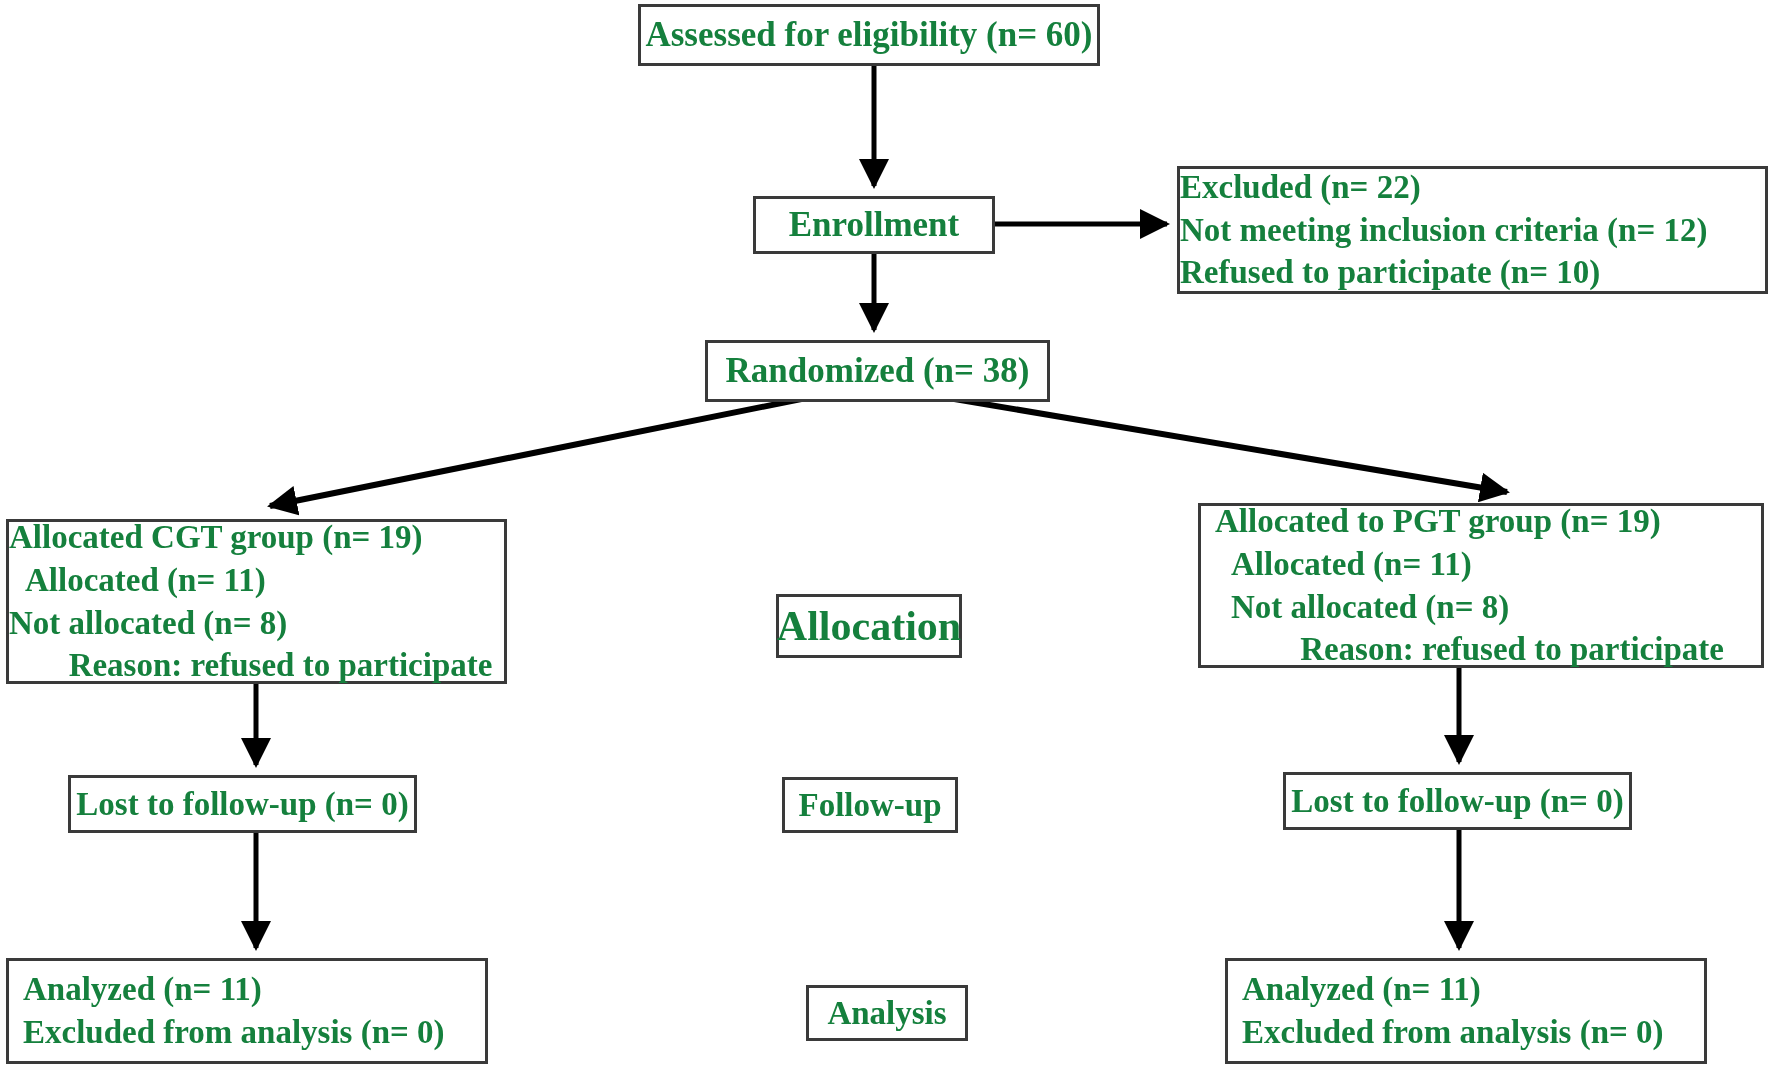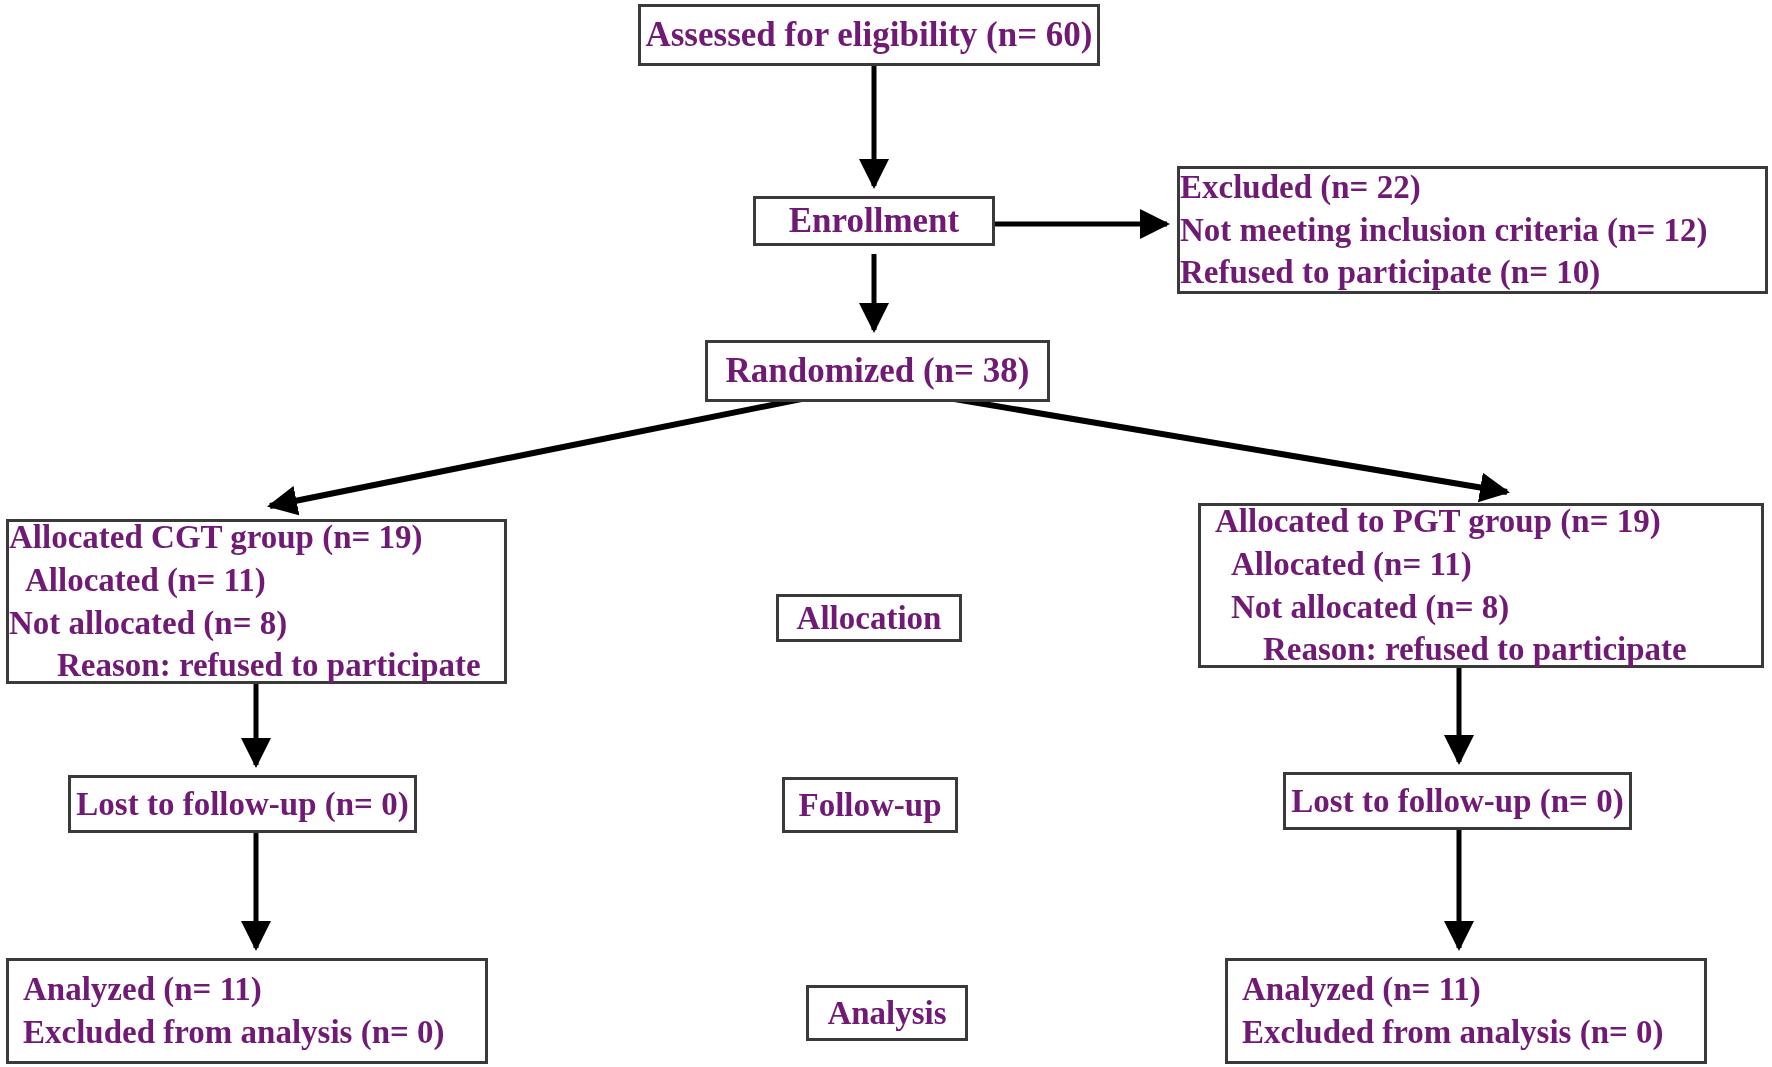--- a/index.html
+++ b/index.html
@@ -15,21 +15,21 @@
     background: #ffffff;
     font-family: "Liberation Serif", "DejaVu Serif", serif;
     overflow: hidden;
   }
   .box {
     position: absolute;
     box-sizing: border-box;
     border: 3px solid #3a3a3a;
     background: #ffffff;
     font-weight: bold;
-    color: #701a75;
+    color: #15803d;
     display: flex;
     flex-direction: column;
     justify-content: center;
   }
   .box.center {
     align-items: center;
     text-align: center;
   }
   .line {
     display: block;
@@ -40,39 +40,39 @@
     position: absolute;
     left: 0;
     top: 0;
     width: 1772px;
     height: 1067px;
     pointer-events: none;
   }
 
   
   #box-eligibility { left: 638px;  top: 4px;    width: 462px;  height: 62px;  font-size: 35px; }
-  #box-enrollment  { left: 753px;  top: 196px;  width: 242px;  height: 50px;  font-size: 35px; }
+  #box-enrollment  { left: 753px;  top: 196px;  width: 242px;  height: 58px;  font-size: 35px; }
   #box-excluded    { left: 1177px; top: 166px;  width: 591px;  height: 128px; font-size: 33px; padding-left: 0; }
   #box-randomized  { left: 705px;  top: 340px;  width: 345px;  height: 62px;  font-size: 35px; }
 
   #box-alloc-left  { left: 6px;    top: 519px;  width: 501px;  height: 165px; font-size: 33px; }
   #box-alloc-right { left: 1198px; top: 503px;  width: 566px;  height: 165px; font-size: 33px; padding-left: 14px; }
-  #box-allocation  { left: 776px;  top: 594px;  width: 186px;  height: 48px;  font-size: 33px; }
+  #box-allocation  { left: 776px;  top: 594px;  width: 186px;  height: 64px;  font-size: 42px; }
 
   #box-lost-left   { left: 68px;   top: 775px;  width: 349px;  height: 58px;  font-size: 33px; }
   #box-lost-right  { left: 1283px; top: 772px;  width: 349px;  height: 58px;  font-size: 33px; }
   #box-followup    { left: 782px;  top: 777px;  width: 176px;  height: 56px;  font-size: 33px; }
 
   #box-analyzed-left  { left: 6px;    top: 958px;  width: 482px;  height: 106px; font-size: 33px; padding-left: 14px; }
   #box-analyzed-right { left: 1225px; top: 958px;  width: 482px;  height: 106px; font-size: 33px; padding-left: 14px; }
   #box-analysis       { left: 806px;  top: 985px;  width: 162px;  height: 56px;  font-size: 33px; }
 
   .ind-0 { padding-left: 0px; }
   .ind-1 { padding-left: 16px; }
-  .ind-2 { padding-left: 48px; }
+  .ind-2 { padding-left: 48px; text-align: center; }
 </style>
 </head>
 <body>
 
 <div id="canvas">
 
   <svg class="arrows" viewBox="0 0 1772 1067" xmlns="http://www.w3.org/2000/svg">
     <defs>
       <marker id="ah" viewBox="0 0 10 10" refX="9" refY="5" markerWidth="6" markerHeight="6" orient="auto-start-reverse">
         <path d="M 0 0 L 10 5 L 0 10 z" fill="#000000"></path>

